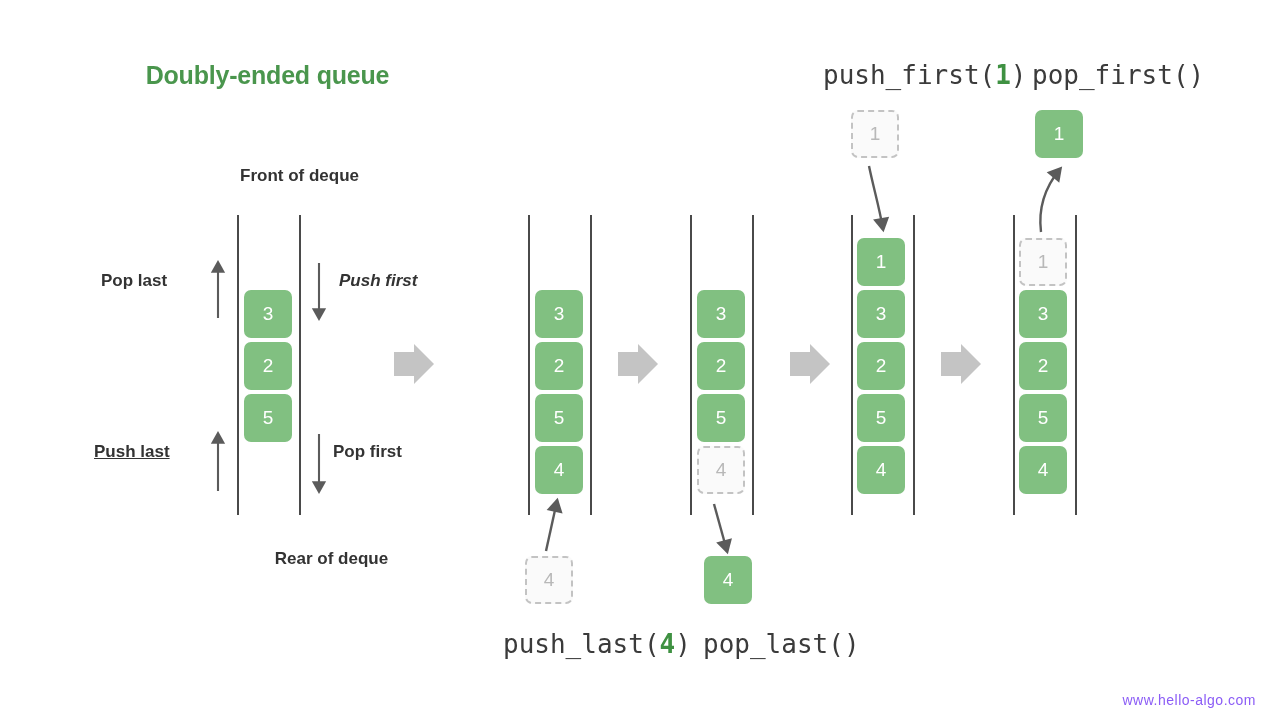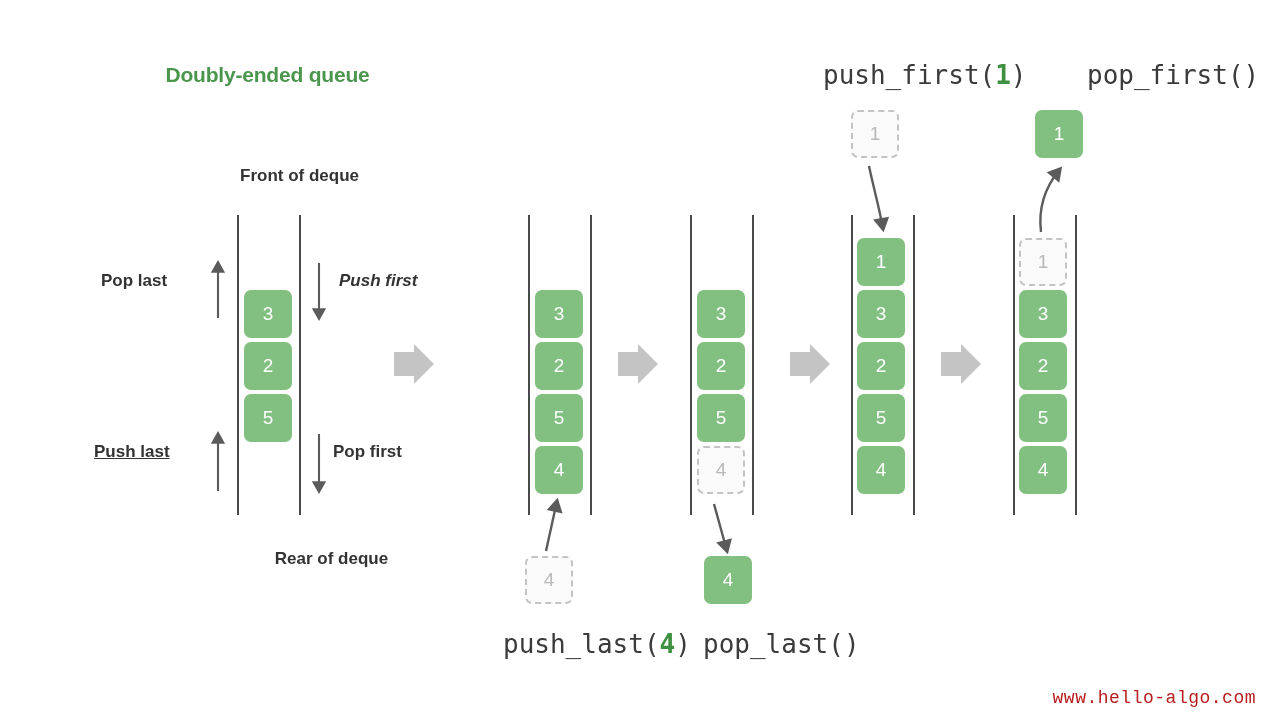--- a/index.html
+++ b/index.html
@@ -22,21 +22,21 @@
   }
 
   
   .title {
     position: absolute;
     left: 0;
     width: 535px;
     text-align: center;
     color: #4a964d;
     font-weight: bold;
-    font-size: 21px;
+    font-size: 25px;
     line-height: 40px;
     letter-spacing: -0.2px;
   }
   .title.l1 { top: 55px; }
   .title.l2 { top: 95px; }
 
   .edge-label {
     position: absolute;
     color: #333333;
     font-weight: bold;
@@ -54,23 +54,23 @@
   }
   .op-label .arg {
     color: #3f9142;
     font-weight: bold;
   }
 
   .watermark {
     position: absolute;
     right: 24px;
     bottom: 12px;
-    color: #b91c1c;
-    font-family: Liberation Mono, monospace;
-    font-size: 18px;
+    color: #8b5cf6;
+    font-family: Liberation Sans, sans-serif;
+    font-size: 14px;
     letter-spacing: 0.5px;
   }
 
   
   .rail {
     position: absolute;
     width: 1.6px;
     background: #4a4a4a;
   }
 
@@ -167,21 +167,21 @@
   <div class="node solid" style="left:1019px;top:290px;">3</div>
   <div class="node solid" style="left:1019px;top:342px;">2</div>
   <div class="node solid" style="left:1019px;top:394px;">5</div>
   <div class="node solid" style="left:1019px;top:446px;">4</div>
 
   <div class="node solid" style="left:1035px;top:110px;">1</div>
 
   <div class="op-label" style="left:823px;top:60px;">
     <span>push_first(</span><span class="arg">1</span><span>)</span>
   </div>
-  <div class="op-label" style="left:1087px;top:60px;">pop_first()</div>
+  <div class="op-label" style="left:1032px;top:60px;">pop_first()</div>
 
   <div class="op-label" style="left:503px;top:629px;">
     <span>push_last(</span><span class="arg">4</span><span>)</span>
   </div>
   <div class="op-label" style="left:703px;top:629px;">pop_last()</div>
 
   <div class="watermark">www.hello-algo.com</div>
 
   <svg id="overlay" viewBox="0 0 1280 720" xmlns="http://www.w3.org/2000/svg">
     <defs>

